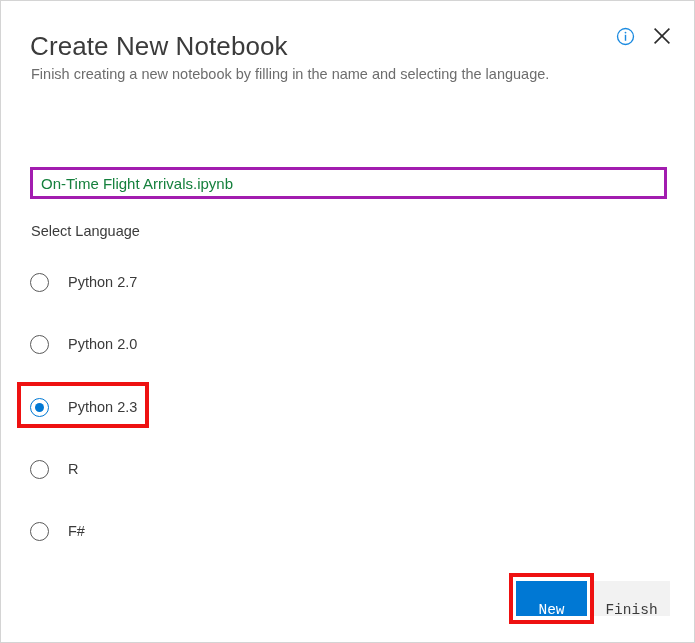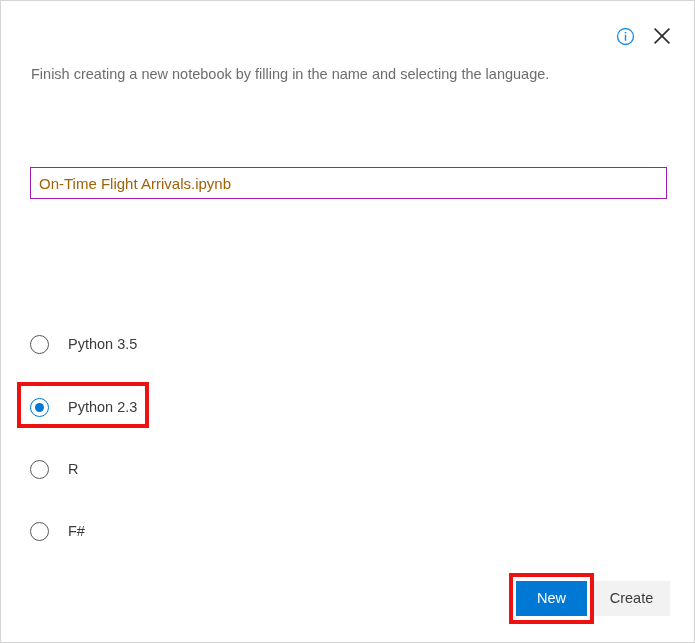--- a/index.html
+++ b/index.html
@@ -79,26 +79,26 @@
   .label-notebook-name { left: 30px; top: 138px; }
   .label-select-language { left: 30px; top: 221px; }
 
   .name-input {
     position: absolute;
     left: 29px;
     top: 166px;
     width: 637px;
     height: 32px;
     box-sizing: border-box;
-    border: 1px solid #a21caf;
+    border: 3px solid #a21caf;
     background: #ffffff;
     padding: 0 8px;
     font-family: "Liberation Sans", sans-serif;
     font-size: 15px;
-    color: #a16207;
+    color: #15803d;
     border-radius: 0;
     outline: none;
   }
 
   
   .radio-row {
     position: absolute;
     left: 29px;
     display: flex;
     align-items: center;
@@ -158,26 +158,26 @@
     top: 572px;
     width: 85px;
     height: 51px;
   }
 
   
   .btn {
     position: absolute;
     box-sizing: border-box;
     height: 35px;
-    font-family: Liberation Sans, sans-serif;
+    font-family: Liberation Mono, monospace;
     font-size: 14.5px;
     border: none;
     border-radius: 0;
     cursor: pointer;
-    padding: 0;
+    padding: 12px;
     line-height: 35px;
     text-align: center;
   }
   .btn-new {
     left: 515px;
     top: 580px;
     width: 71px;
     background: #0078d4;
     color: #ffffff;
   }
@@ -199,46 +199,52 @@
       <circle cx="10" cy="10" r="8.4" fill="none" stroke="#1a8ae0" stroke-width="1.4"></circle>
       <circle cx="10" cy="5.9" r="0.95" fill="#1a8ae0"></circle>
       <rect x="9.25" y="8.2" width="1.5" height="6.3" fill="#1a8ae0"></rect>
     </svg>
     <svg class="close-icon" viewBox="0 0 20 20">
       <line x1="2.6" y1="2.6" x2="17.4" y2="17.4" stroke="#2b2b2b" stroke-width="1.6"></line>
       <line x1="17.4" y1="2.6" x2="2.6" y2="17.4" stroke="#2b2b2b" stroke-width="1.6"></line>
     </svg>
   </div>
 
+  <div class="page-title">Create New Notebook</div>
   <div class="page-subtitle">Finish creating a new notebook by filling in the name and selecting the language.</div>
 
   <input class="name-input" type="text" value="On-Time Flight Arrivals.ipynb" style="">
 
-
+  <div class="field-label label-select-language">Select Language</div>
+
+  <div class="radio-row" style="top:269px;">
+    <span class="radio-mark"></span>
+    <span class="radio-label">Python 2.7</span>
+  </div>
 
   <div class="radio-row" style="top:331px;">
     <span class="radio-mark"></span>
-    <span class="radio-label">Python 3.5</span>
+    <span class="radio-label">Python 2.0</span>
   </div>
 
   <div class="radio-row selected" style="top:394px;">
     <span class="radio-mark"></span>
     <span class="radio-label">Python 2.3</span>
   </div>
 
   <div class="radio-row" style="top:456px;">
     <span class="radio-mark"></span>
     <span class="radio-label">R</span>
   </div>
 
   <div class="radio-row" style="top:518px;">
     <span class="radio-mark"></span>
     <span class="radio-label">F#</span>
   </div>
 
   <div class="annotation-box annotation-radio"></div>
 
   <button class="btn btn-new">New</button>
-  <button class="btn btn-cancel">Create</button>
+  <button class="btn btn-cancel">Finish</button>
 
   <div class="annotation-box annotation-new-button"></div>
 
 </div>
 
 </body></html>

